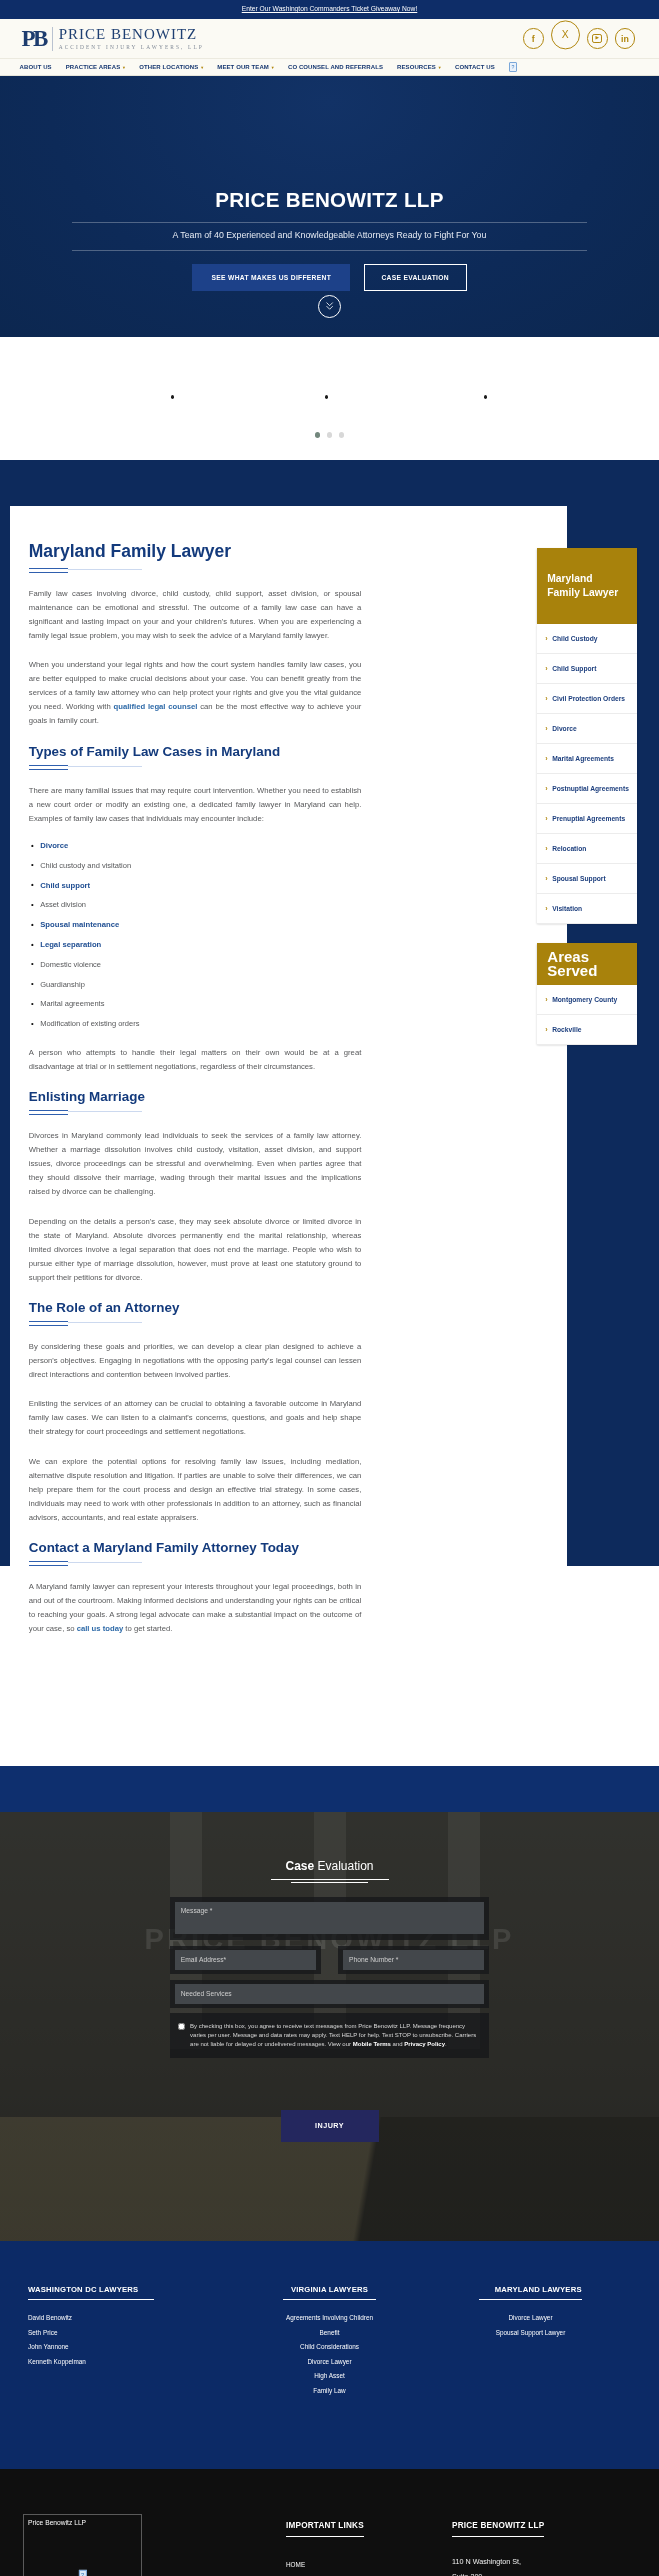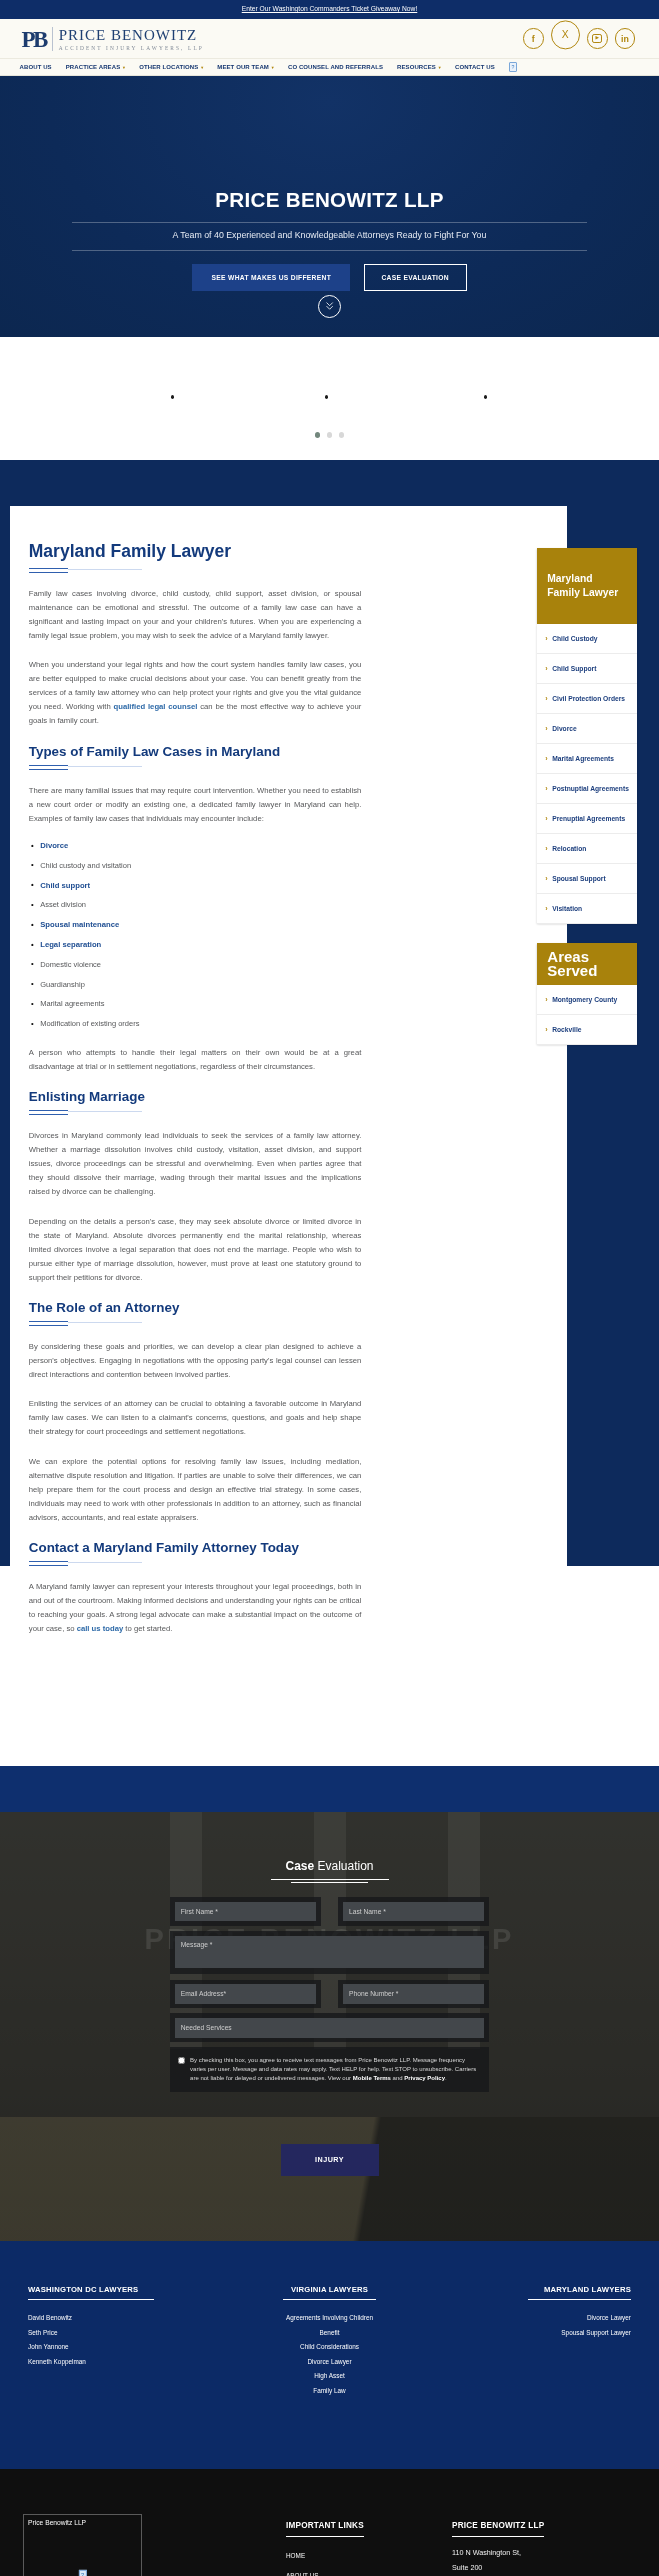--- a/index.html
+++ b/index.html
@@ -6,21 +6,21 @@
   html,body{width:659px}
   body{font-family:"Liberation Sans","DejaVu Sans",sans-serif;background:#fff;color:#333}
   .page{width:659px;position:relative;overflow:hidden}
 
   
   .banner{height:19px;background:#0e2d68;color:#fff;text-align:center;line-height:17.5px;font-size:6.7px}
   .banner a{color:#fff;text-decoration:underline;cursor:pointer}
 
   
   .header{height:40px;background:#fbfaf4;display:flex;align-items:center;justify-content:space-between;padding:0 21.6px;border-bottom:0.5px solid #eceadf}
-  .logo{display:flex;align-items:flex-end;gap:6.2px;cursor:pointer}
+  .logo{display:flex;align-items:center;gap:6.2px;cursor:pointer}
   .logo-mark{font-family:"Liberation Serif","DejaVu Serif",serif;font-weight:bold;font-size:23px;color:#1d3c6e;letter-spacing:-2.6px;line-height:1}
   .logo-sep{width:0.5px;height:24px;background:#b9c2d0}
   .logo-name{font-family:"Liberation Serif","DejaVu Serif",serif;font-size:15px;color:#1e3f72;letter-spacing:1px;line-height:1.05}
   .logo-tag{font-family:"Liberation Serif","DejaVu Serif",serif;font-size:5.4px;color:#818a97;letter-spacing:2.1px;margin-top:1px}
   .h-social{display:flex;align-items:center;gap:7.2px;margin-right:2.1px}
   .soc{width:20.6px;height:20.6px;border:1px solid #b1870e;border-radius:50%;color:#b1870e;display:flex;align-items:center;justify-content:center;font-weight:bold;font-size:8.8px;cursor:pointer;background:transparent}
   .soc.big{width:29px;height:29px;transform:translateY(-3.6px);font-size:10.3px;font-weight:normal}
   .soc .yt{display:inline-block;border:0.8px solid #b1870e;border-radius:2.1px;font-size:4.6px;padding:0.5px 2.1px;line-height:1.4;text-align:center}
 
   
@@ -94,32 +94,32 @@
   .fieldwrap input::placeholder,.fieldwrap textarea::placeholder{color:#cfcfcf}
   .ce-select{height:19.6px;background:#43474b;color:#cfcfcf;font-size:6.7px;display:flex;align-items:center;padding:0 6.2px;cursor:pointer}
   .ce-consent{background:rgba(22,24,26,.8);padding:8.2px;display:flex;align-items:flex-start;gap:5.2px;margin-bottom:0}
   .ce-consent input{width:6.7px;height:6.7px;margin-top:1.5px}
   .ce-consent .txt{font-size:6px;color:#d8d8d8;line-height:9.3px}
   .ce-consent .txt b{color:#fff;cursor:pointer}
   .submit{display:block;margin:52px auto 0;width:98px;height:32px;background:#24275e;border:none;color:#fff;font-weight:bold;font-size:7.2px;letter-spacing:0.5px;cursor:pointer;font-family:inherit}
 
   
   .footnav{height:228px;background:#0c2a66;color:#fff;display:grid;grid-template-columns:1fr 1fr 1fr;padding:44px 28px 0}
-  .fcol.c{text-align:center}.fcol.r{text-align:right}
+  .fcol.c{text-align:center}.fcol.r{text-align:center}
   .fcol h4{font-size:7.7px;font-weight:bold;letter-spacing:0.2px;display:inline-block;border-bottom:1px solid #fff;padding:0 15.5px 5.2px 0;margin-bottom:11.3px}
   .fcol.c h4{padding:0 7.7px 5.2px}
   .fcol.r h4{padding:0 0 5.2px 15.5px}
   .fcol .fitem{font-size:6.4px;line-height:14.4px;cursor:pointer;color:#fff}
 
   
   .blackfoot{height:313px;background:#0f0f0f;position:relative;color:#fff}
   .f-logo-box{position:absolute;left:23px;top:45px;width:119px;height:121px;border:0.5px solid #5a5a5a;padding:4.1px;font-size:6.7px;cursor:pointer}
   .f-logo-box .brk{position:absolute;left:50%;top:50%;transform:translate(-50%,-50%);width:8.2px;height:10.3px;border:0.5px solid #7aa7d9;background:#dce9f7;color:#2e74b5;font-size:5.7px;display:flex;align-items:center;justify-content:center}
   .f-links{position:absolute;left:286px;top:52px}
-  .f-links h4,.f-office h4{font-size:8.2px;font-weight:bold;display:inline-block;border-bottom:1px solid #fff;padding-bottom:6.2px;margin-bottom:9px;letter-spacing:0.2px}
+  .f-links h4,.f-office h4{font-size:8.2px;font-weight:bold;display:inline-block;border-bottom:1px solid #fff;padding-bottom:6.2px;margin-bottom:18px;letter-spacing:0.2px}
   .f-links .fitem{font-size:6.4px;line-height:19.6px;cursor:pointer}
   .f-office{position:absolute;left:452px;top:52px}
   .f-office .addr{font-size:7.2px;line-height:14.4px;color:#f2f2f2}
   .f-office .dir{display:inline-block;font-size:7.2px;font-weight:bold;border-bottom:0.5px solid #fff;padding-bottom:1.5px;margin-top:4.1px;cursor:pointer}
 </style>
 </head>
 <body>
 
 <div class="page">
 
@@ -310,24 +310,20 @@
     <div class="pillar" style="left:314px"></div>
     <div class="pillar" style="left:448px"></div>
     <div class="wall"></div>
     <div class="ce-overlay"></div>
     <div class="watermark">PRICE BENOWITZ LLP</div>
     <div class="ce-inner">
       <div class="ce-title"><b>Case</b><span> Evaluation</span></div>
       <div class="ce-underline"></div>
       <div class="ce-form">
         <div class="ce-row">
-          <div class="fieldwrap"><input placeholder="First Name *" style=""></div>
-          <div class="fieldwrap"><input placeholder="Last Name *" style=""></div>
-        </div>
-        <div class="ce-row">
           <div class="fieldwrap" style="flex:1"><textarea placeholder="Message *" style=""></textarea></div>
         </div>
         <div class="ce-row">
           <div class="fieldwrap"><input placeholder="Email Address*" style=""></div>
           <div class="fieldwrap"><input placeholder="Phone Number *" style=""></div>
         </div>
         <div class="ce-row">
           <div class="fieldwrap" style="flex:1">
             <div class="ce-select">Needed Services</div>
           </div>

